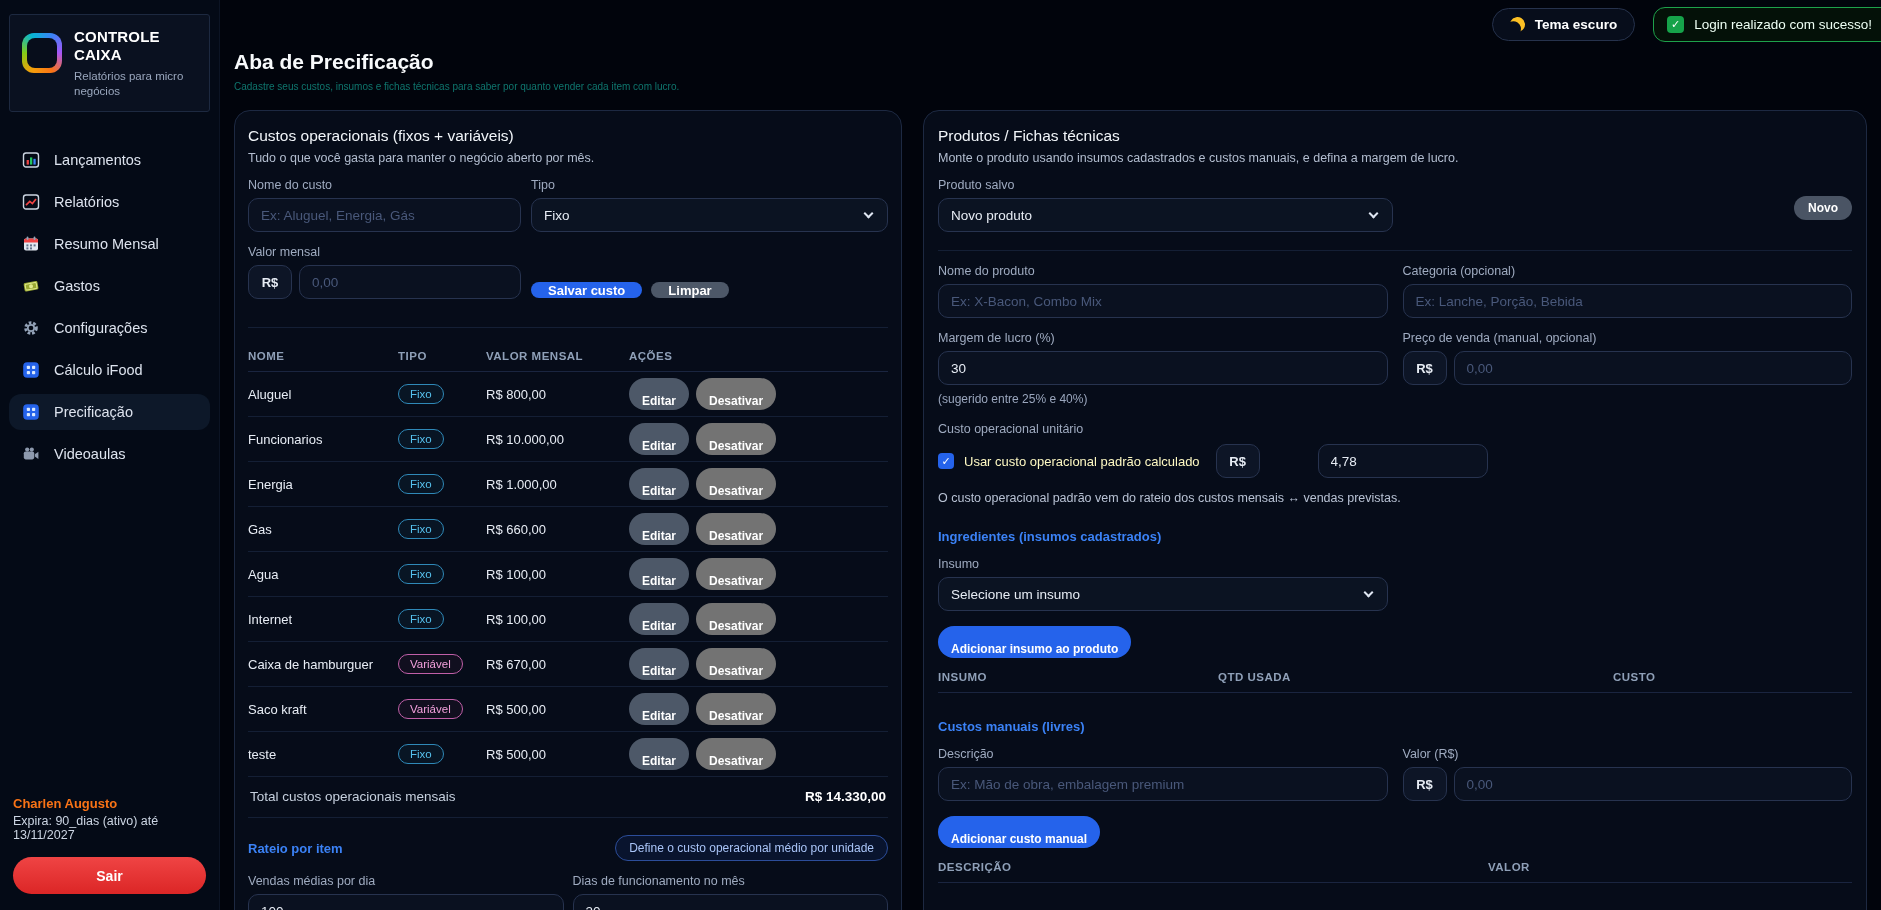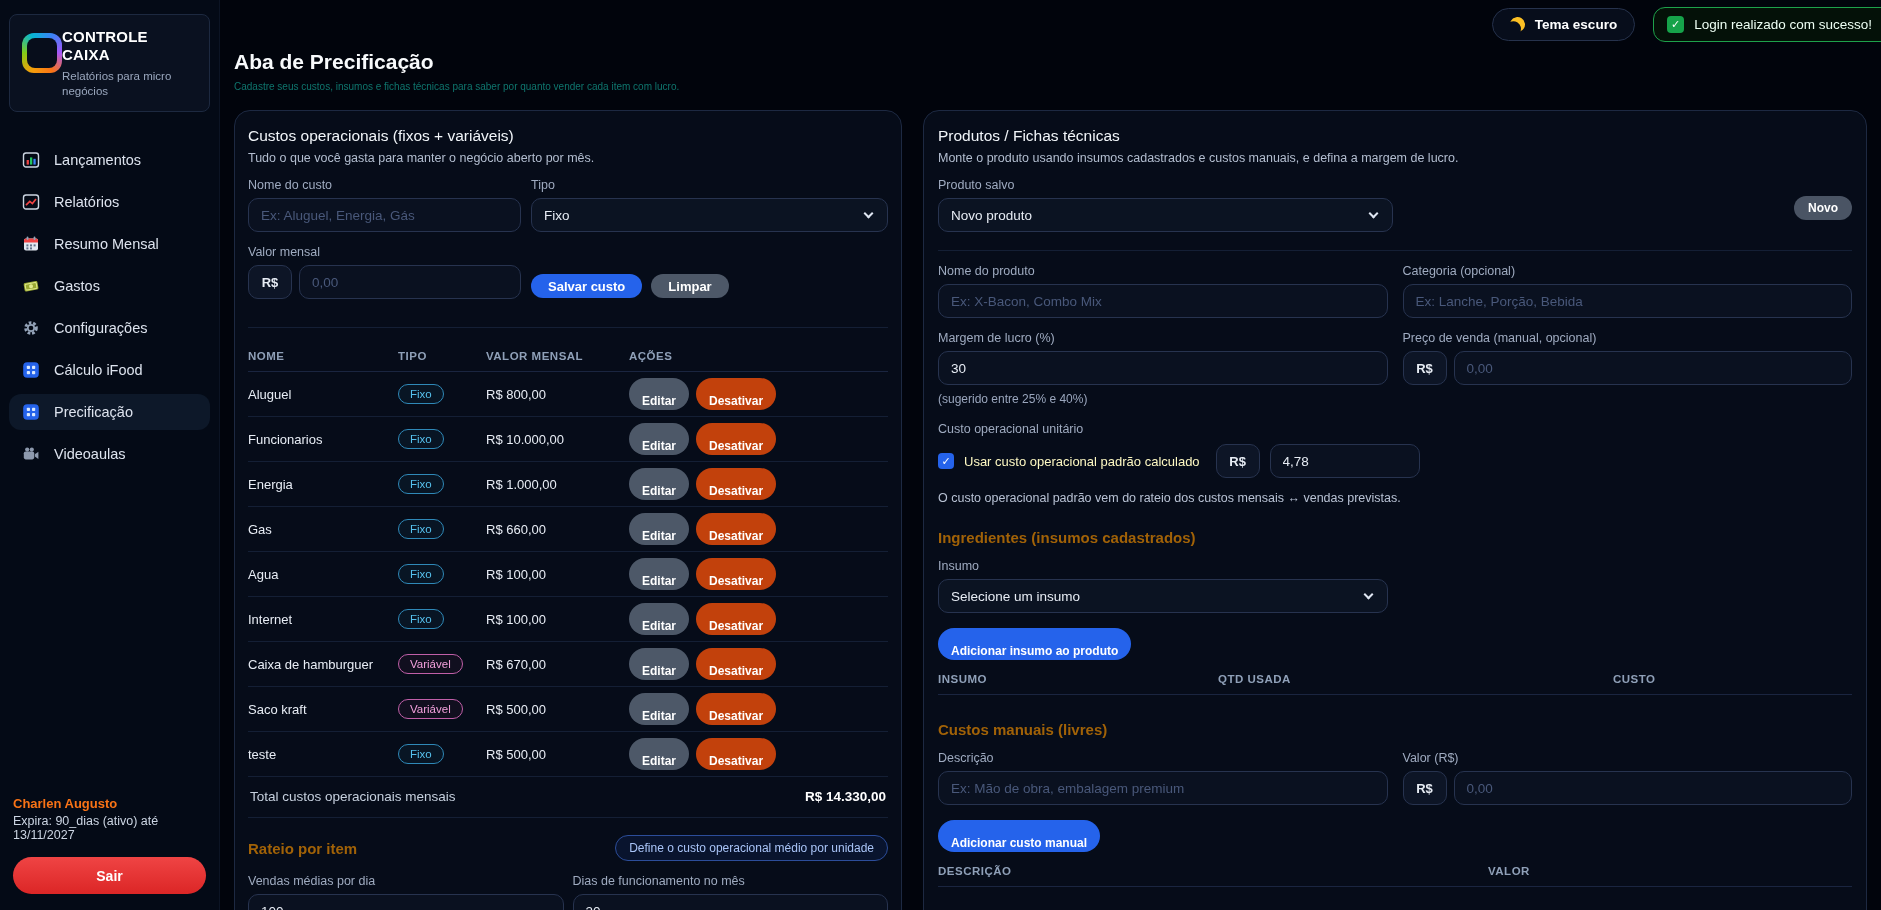--- a/index.html
+++ b/index.html
@@ -2,21 +2,21 @@
 <html lang="pt-BR"><head>
 <meta charset="utf-8">
 <style>
   * { margin:0; padding:0; box-sizing:border-box; }
   html,body { background:#01040c; }
   body { font-family:"Liberation Sans","DejaVu Sans",sans-serif; color:#e7ecf4; }
   .screen { width:1881px; height:910px; position:relative; overflow:hidden; display:flex; background:#01040c; }
 
   
   .sidebar { width:220px; flex:0 0 220px; background:#040a16; border-right:1px solid #0c1424; padding:14px 9px 16px; display:flex; flex-direction:column; }
-  .logo-card { background:#0a1120; border:1px solid #1d2940; border-radius:8px; padding:13px 12px; display:flex; gap:0; align-items:flex-start; }
+  .logo-card { background:#0a1120; border:1px solid #1d2940; border-radius:3px; padding:13px 12px; display:flex; gap:12px; align-items:flex-start; }
   .logo-mark { width:40px; height:40px; border-radius:12px; flex:0 0 40px; margin-top:5px; position:relative;
     background:conic-gradient(from 210deg,#f59e0b,#84cc16,#06b6d4,#3b82f6,#a855f7,#f97316,#f59e0b); }
   .logo-mark::after { content:""; position:absolute; inset:5px; background:#070d1b; border-radius:8px; }
   .logo-title { font-weight:bold; font-size:15px; color:#fff; line-height:1.22; letter-spacing:.2px; }
   .logo-sub { font-size:11.5px; color:#9aa7bd; margin-top:4px; line-height:1.3; }
   .menu { margin-top:30px; display:flex; flex-direction:column; gap:6px; }
   .menu-item { display:flex; align-items:center; gap:14px; padding:9px 13px; border-radius:12px; color:#dde3ee; font-size:14.5px; cursor:pointer; }
   .menu-item.active { background:#0d1829; }
   .menu-item .icon { width:18px; height:18px; flex:0 0 18px; display:flex; align-items:center; justify-content:center; }
   .menu-item .icon svg { width:18px; height:18px; }
@@ -39,37 +39,37 @@
 
   .page-title { margin:50px 0 0 6px; font-size:21px; font-weight:bold; color:#f8fafc; }
   .page-sub { margin:7px 0 0 6px; font-size:10px; color:#0f766e; }
   .columns { display:flex; gap:21px; margin:18px 0 0 6px; align-items:flex-start; }
   .col-left { width:668px; flex:0 0 668px; display:flex; flex-direction:column; gap:17px; }
   .panel { background:#060c19; border:1px solid #1d2942; border-radius:16px; padding:16px 13px; }
   .col-right { flex:1; min-width:0; padding:16px 14px; }
 
   .panel-title { font-size:15.5px; font-weight:normal; color:#f1f5f9; }
   .panel-sub { font-size:12.5px; color:#b3bed0; margin-top:6px; }
-  .section-title { font-size:15px; font-weight:bold; color:#a16207; }
+  .section-title { font-size:13px; font-weight:bold; color:#3b82f6; }
   .field-label { display:block; font-size:12.5px; color:#9fabc0; margin:13px 0 6px; }
   .input { display:flex; align-items:center; height:34px; background:#0a1120; border:1px solid #27334f; border-radius:10px;
     color:#e7ecf4; font-size:13.5px; padding:0 12px; width:100%; font-family:inherit; }
   input.input::placeholder { color:#49587a; }
   input.input { outline:none; }
   .select { justify-content:space-between; cursor:pointer; background:#0b1322; }
   .chev { width:7px; height:7px; border-right:2px solid #dfe6f2; border-bottom:2px solid #dfe6f2; transform:rotate(45deg); margin:-4px 3px 0 10px; }
   .prefix { flex:0 0 44px; width:44px; height:34px; background:#0d1526; border:1px solid #27334f; border-radius:10px;
     display:flex; align-items:center; justify-content:center; font-weight:bold; font-size:13px; color:#e7ecf4; }
   .hrow { display:flex; gap:7px; align-items:center; }
 
   .btn { border:none; border-radius:999px; font-weight:bold; color:#fff; cursor:pointer; font-family:inherit; white-space:nowrap; }
   .btn.blue { background:#2563eb; }
   .btn.gray { background:#4d5868; }
-  .btn.red  { background:#c2410c; }
-  .btn.md { height:24px; padding:0 17px; font-size:13px; }
+  .btn.red  { background:#737373; }
+  .btn.md { height:16px; padding:0 17px; font-size:13px; }
   .btn.sm { height:26px; padding:16px 13px; font-size:12px; }
 
   .grid-costs-form { display:grid; grid-template-columns:273px 1fr; gap:10px; }
   .sep { height:1px; background:#141f35; margin-top:28px; }
   .sep2 { height:1px; background:#141f35; }
 
   .t-head { display:grid; align-items:center; margin-top:22px; padding-bottom:9px; border-bottom:1px solid #1a2540;
     font-size:11.5px; font-weight:bold; color:#8fa0b8; letter-spacing:.5px; }
   .costs-grid { grid-template-columns:150px 88px 143px 1fr; }
   .trow { display:grid; grid-template-columns:150px 88px 143px 1fr; align-items:center; padding:6px 0;
@@ -90,21 +90,21 @@
   
   .grid-2 { display:grid; grid-template-columns:1fr 1fr; gap:15px; }
   .saved-row { display:grid; grid-template-columns:455px 1fr; align-items:center; gap:15px; }
   .novo-badge { justify-self:end; background:#4a5464; color:#fff; font-weight:bold; font-size:12px;
     border-radius:999px; padding:5px 14px; }
   .hint { font-size:12px; color:#9aa6bd; margin-top:7px; }
   .chk-row { display:flex; align-items:center; gap:10px; margin-top:8px; }
   .checkbox { width:16px; height:16px; border-radius:4px; background:#2563eb; color:#fff; font-size:11px; font-weight:bold;
     display:flex; align-items:center; justify-content:center; cursor:pointer; }
   .chk-label { font-size:13px; color:#fef9c3; margin-right:6px; }
-  .op-input { width:150px; }
+  .op-input { width:170px;margin-left:48px; }
   .note { font-size:12.5px; color:#b8c2d4; margin-top:13px; }
   .ing-grid { grid-template-columns:280px 395px 1fr; }
   .man-grid { grid-template-columns:550px 1fr; }
   .add-btn-row { margin-top:15px; }
   .mt16 { margin-top:16px; } .mt24 { margin-top:24px; }
 </style>
 </head>
 <body>
 
 <div class="screen">

